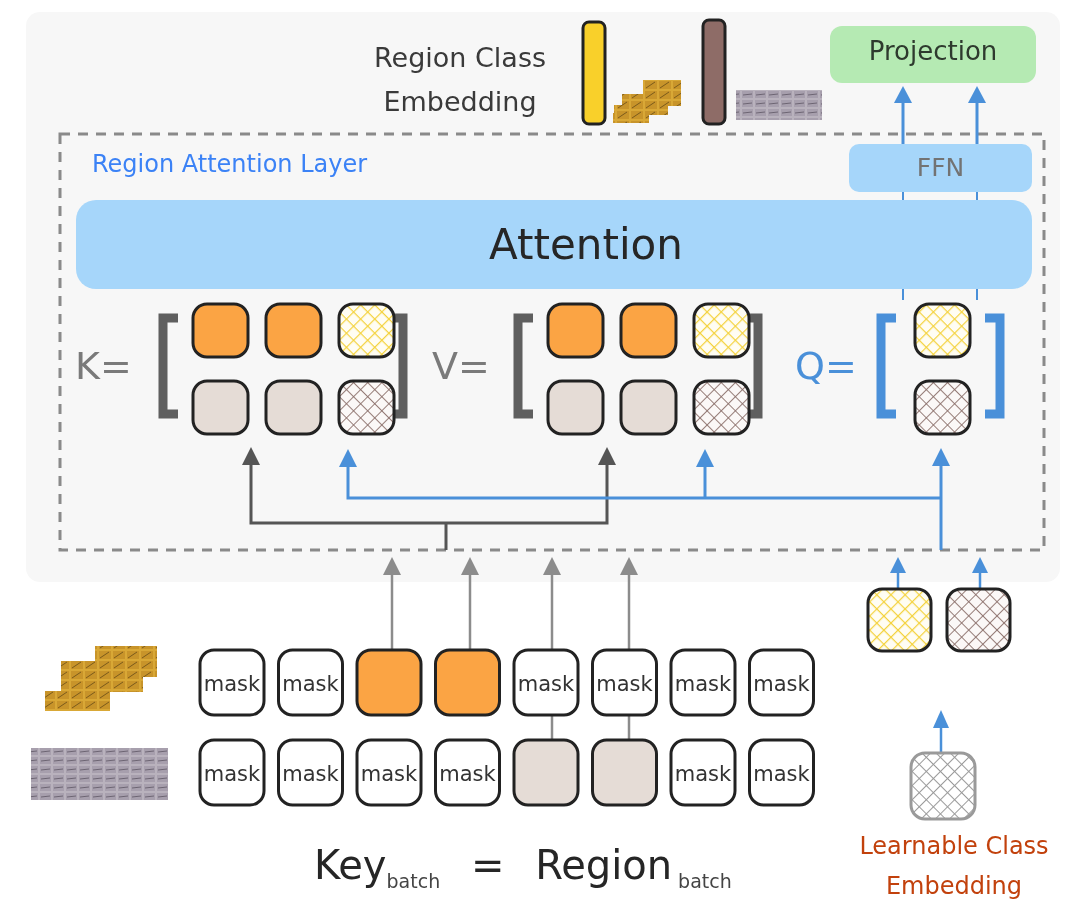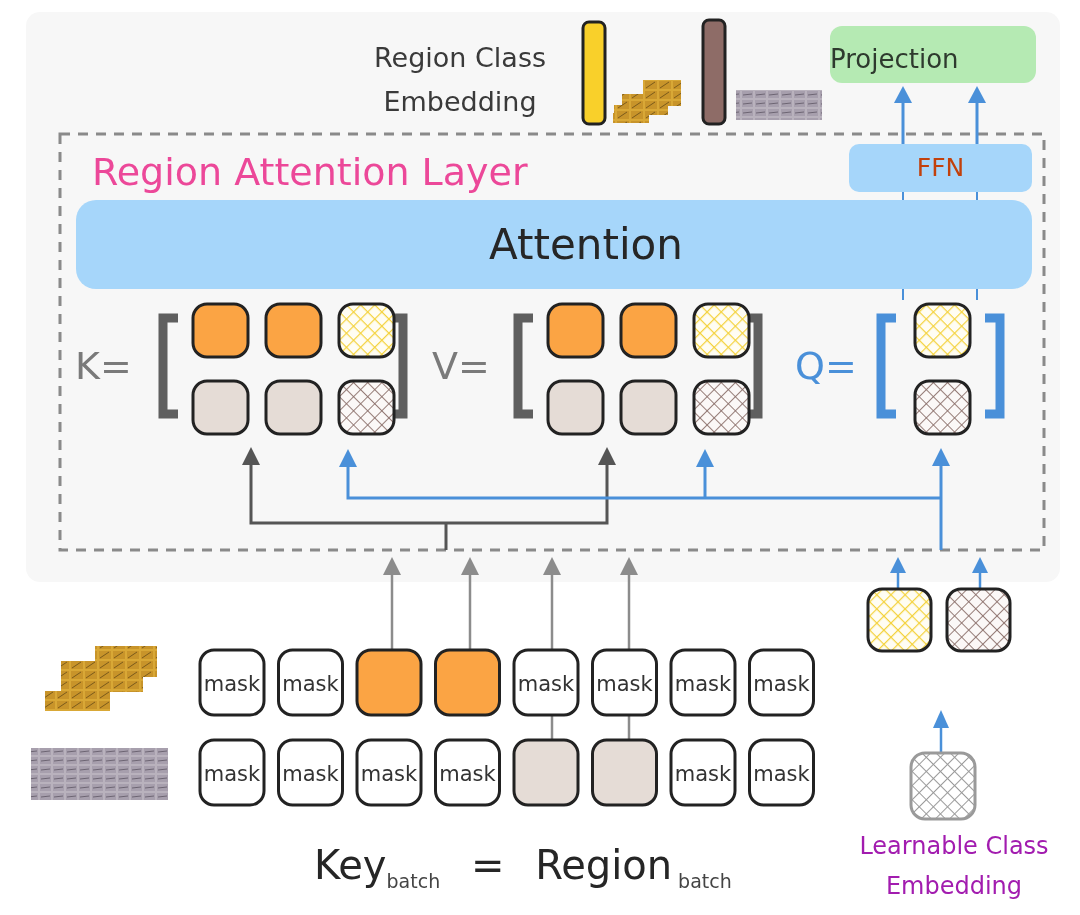--- a/index.html
+++ b/index.html
@@ -202,31 +202,31 @@
       </g>
 
     <g id="querycells">
         <rect x="868" y="589" width="63" height="62" rx="14" fill="url(#hatchYellow)" stroke="#222" stroke-width="3"></rect>
         <rect x="947" y="589" width="63" height="62" rx="14" fill="url(#hatchBrown)" stroke="#222" stroke-width="3"></rect>
       </g>
 
     <rect x="911" y="753" width="64" height="66" rx="14" fill="url(#hatchGray)" stroke="#9a9a9a" stroke-width="3"></rect>
   </svg>
 
-  <div class="txt" style="left:830px; top:36px; width:206px; text-align:left; font-size:26px; color:#2e3a2e;margin-top:8px;">Projection</div>
-  <div class="txt" style="left:92px; top:150px; font-size:38px; color:#ec4899;">Region Attention Layer</div>
-  <div class="txt" style="left:849px; top:153px; width:183px; text-align:center; font-size:25px; color:#c2410c;">FFN</div>
+  <div class="txt" style="left:830px; top:36px; width:206px; text-align:center; font-size:26px; color:#2e3a2e;">Projection</div>
+  <div class="txt" style="left:92px; top:150px; font-size:24px; color:#3b82f6;">Region Attention Layer</div>
+  <div class="txt" style="left:849px; top:153px; width:183px; text-align:center; font-size:25px; color:#737373;">FFN</div>
   <div class="txt" style="left:76px; top:220px; width:1020px; text-align:center; font-size:42px; color:#262626;">Attention</div>
 
   <div class="txt" style="left:75px; top:344px; font-size:38px; color:#7a7a7a;">K=</div>
   <div class="txt" style="left:432px; top:344px; font-size:38px; color:#7a7a7a;">V=</div>
   <div class="txt" style="left:795px; top:344px; font-size:38px; color:#4a90d9;">Q=</div>
 
 
-  <div class="txt" style="left:838px; top:826px; width:232px; text-align:center; font-size:24px; line-height:40px; color:#a21caf;">
+  <div class="txt" style="left:838px; top:826px; width:232px; text-align:center; font-size:24px; line-height:40px; color:#c2410c;">
     <div>Learnable Class</div>
     <div>Embedding</div>
   </div>
 
   <div class="txt" style="left:314px; top:842px; font-size:40px; color:#262626;">
     <span>Key</span><sub style="font-size:19px; color:#444;">batch</sub>
     <span style="margin:0 18px;">=</span>
     <span>Region</span><sub style="font-size:19px; color:#444; margin-left:6px;">batch</sub>
   </div>
 </div>

